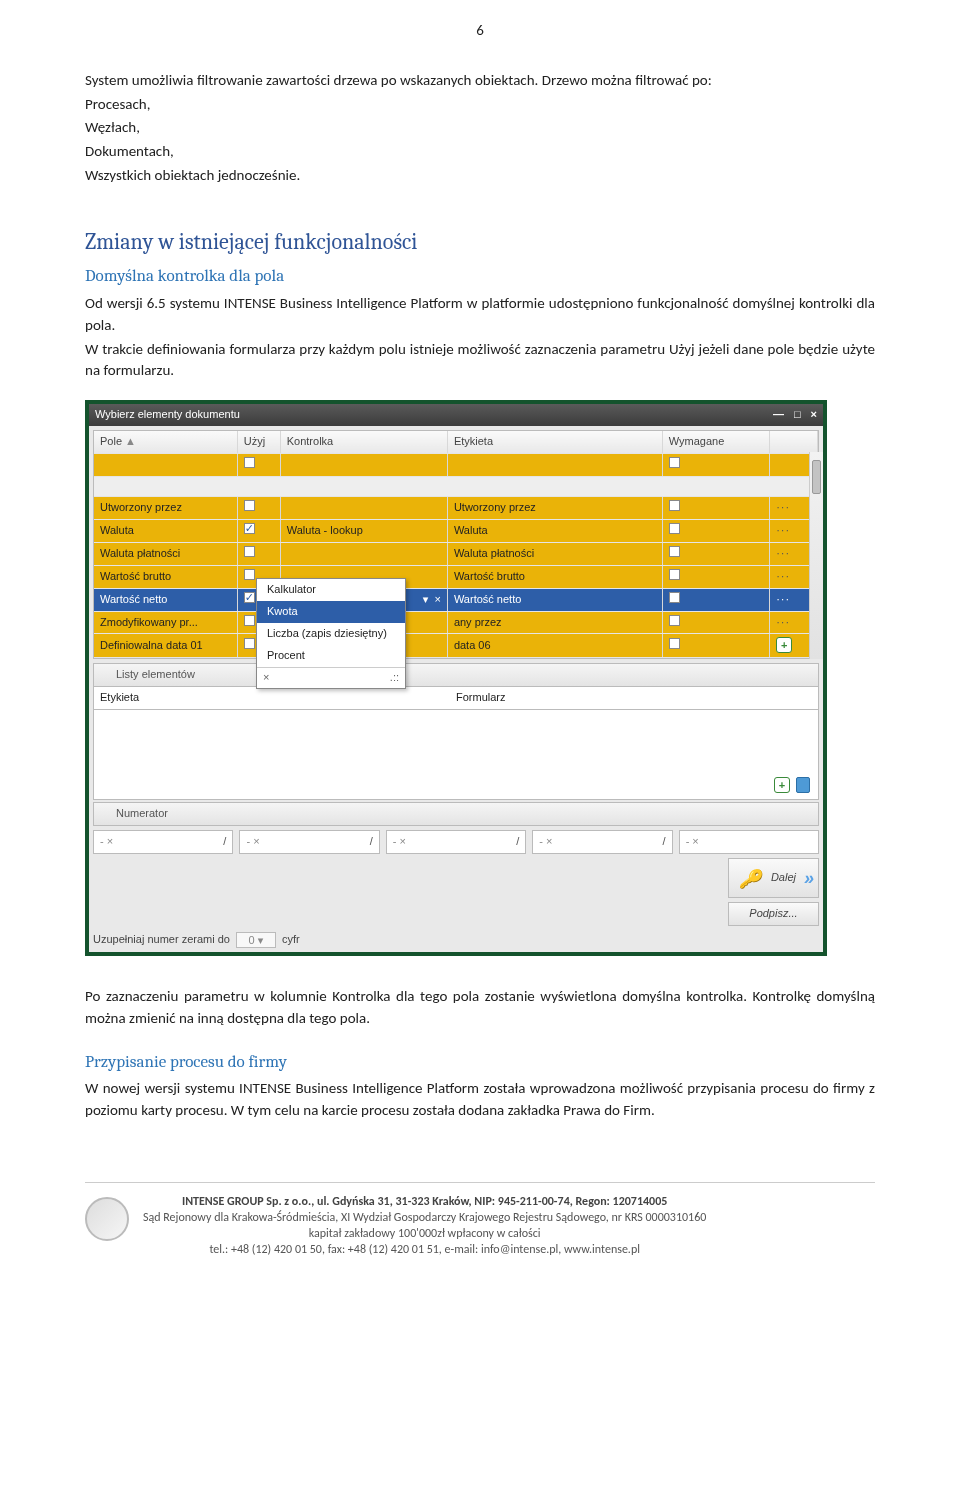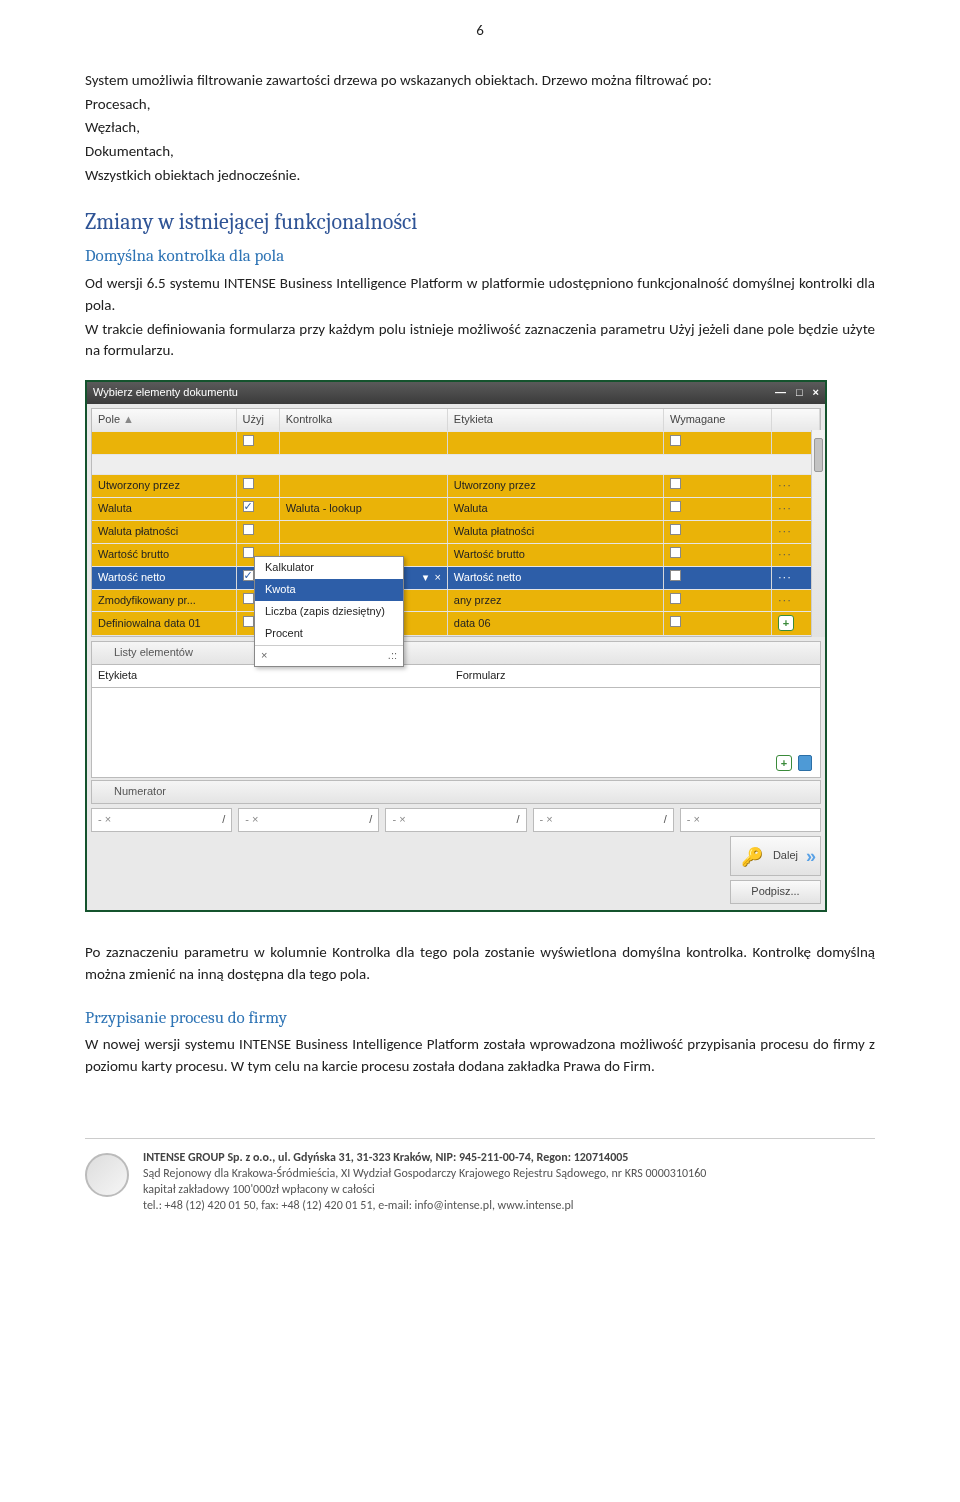--- a/index.html
+++ b/index.html
@@ -10,28 +10,28 @@
     font-family: Calibri, Arial, sans-serif;
     color: #222;
     font-size: 15px;
     line-height: 1.45;
     padding: 20px 85px 0 85px;
     position: relative;
   }
   .page-number { text-align: center; font-size: 15px; margin-bottom: 28px; }
   .para { text-align: justify; margin-bottom: 16px; }
   .para-tight { margin-bottom: 2px; }
-  h1 { color: #2f5496; font-size: 22px; font-weight: normal; margin: 20px 0 6px 0; font-family: Cambria, serif; }
+  h1 { color: #2f5496; font-size: 22px; font-weight: normal; margin: 40px 0 6px 0; font-family: Cambria, serif; }
   h2 { color: #2e74b5; font-size: 17px; font-weight: normal; margin: 0 0 4px 0; font-family: Cambria, serif; }
   .screenshot-wrap { margin: 18px 0 30px 0; }
   
   .app {
     width: 742px;
     background: #e9e9e9;
-    border: 2px solid #14532d;
+    border: 4px solid #14532d;
     font-family: Tahoma, Arial, sans-serif;
     font-size: 11px;
     color: #222;
   }
   .app-titlebar {
     background: linear-gradient(#5a5a5a,#3b3b3b);
     color: #fff;
     display: flex;
     align-items: center;
     justify-content: space-between;
@@ -70,22 +70,22 @@
   .num-box{flex:1; background:#fff; border:1px solid #bbb; padding:3px 6px; display:flex; align-items:center; justify-content:space-between; color:#888;}
   .num-box .slash{color:#555;}
   .sm-in{display:inline-block; width:40px; height:16px; border:1px solid #bbb; background:#f8f8f8; text-align:center; color:#888; padding-top:0px;}
   .btn-dalej{background:linear-gradient(#fafafa,#e3e3e3); border:1px solid #bbb; padding:6px 10px; display:flex; align-items:center; gap:8px; color:#444;}
   .chev{color:#5aa2e6; font-size:18px; letter-spacing:-6px; font-weight:bold;}
   .key-ico{width:24px;height:24px;display:inline-block;}
   .key-ico::before{content:"🔑"; font-size:18px;}
   .foot-row{display:flex; justify-content:space-between; align-items:center; margin:3px 4px 4px 4px;}
   .foot-row .left{display:flex; align-items:center; gap:6px; color:#444;}
   .sig-row{display:flex; align-items:flex-end; gap:10px; margin:2px 4px 6px 4px;}
-  .sig-row .btns{display:flex; flex-direction:column; gap:4px;}
-  .footer { margin-top:60px; border-top:1px solid #ccc; padding-top:10px; display:flex; gap:14px; font-size:12px; color:#555; align-items:flex-start;}
+  .sig-row .btns{display:flex; flex-direction:column; gap:4px;font-style:italic;}
+  .footer { margin-top:60px; border-top:1px solid #ccc; padding-top:10px; display:flex; gap:14px; font-size:12px; color:#555; align-items:flex-start;text-align:center;}
   .footer .logo{width:44px;height:44px;border:2px solid #bbb;border-radius:50%;flex-shrink:0; margin-top:4px; background:linear-gradient(135deg,#ddd,#f6f6f6);}
   .footer .ft b{color:#444;}
   .footer .ft div{line-height:1.35;}
 </style>
 </head>
 <body>
 
 <div class="page-number">6</div>
 
 <div class="para para-tight">System umożliwia filtrowanie zawartości drzewa po wskazanych obiektach. Drzewo można filtrować po:</div>
@@ -255,20 +255,28 @@
           <span class="key-ico"></span>
           <span>Dalej</span>
           <span class="chev">»</span>
         </div>
         <div class="btn-dalej" style="justify-content:center; padding:3px 10px;">
           <span>Podpisz...</span>
         </div>
       </div>
     </div>
 
+    <div class="foot-row">
+      <div class="left">
+        <span>Uzupełniaj numer zerami do</span>
+        <span class="sm-in"><span>0</span> ▾</span>
+        <span>cyfr</span>
+      </div>
+      <div></div>
+    </div>
   </div>
 </div>
 
 <div class="para">Po zaznaczeniu parametru w kolumnie Kontrolka dla tego pola zostanie wyświetlona domyślna kontrolka. Kontrolkę domyślną można zmienić na inną dostępna dla tego pola.</div>
 
 <h2 style="margin-top:20px;">Przypisanie procesu do firmy</h2>
 <div class="para">W nowej wersji systemu INTENSE Business Intelligence Platform została wprowadzona możliwość przypisania procesu do firmy z poziomu karty procesu. W tym celu na karcie procesu została dodana zakładka Prawa do Firm.</div>
 
 <div class="footer">
   <div class="logo"></div>

